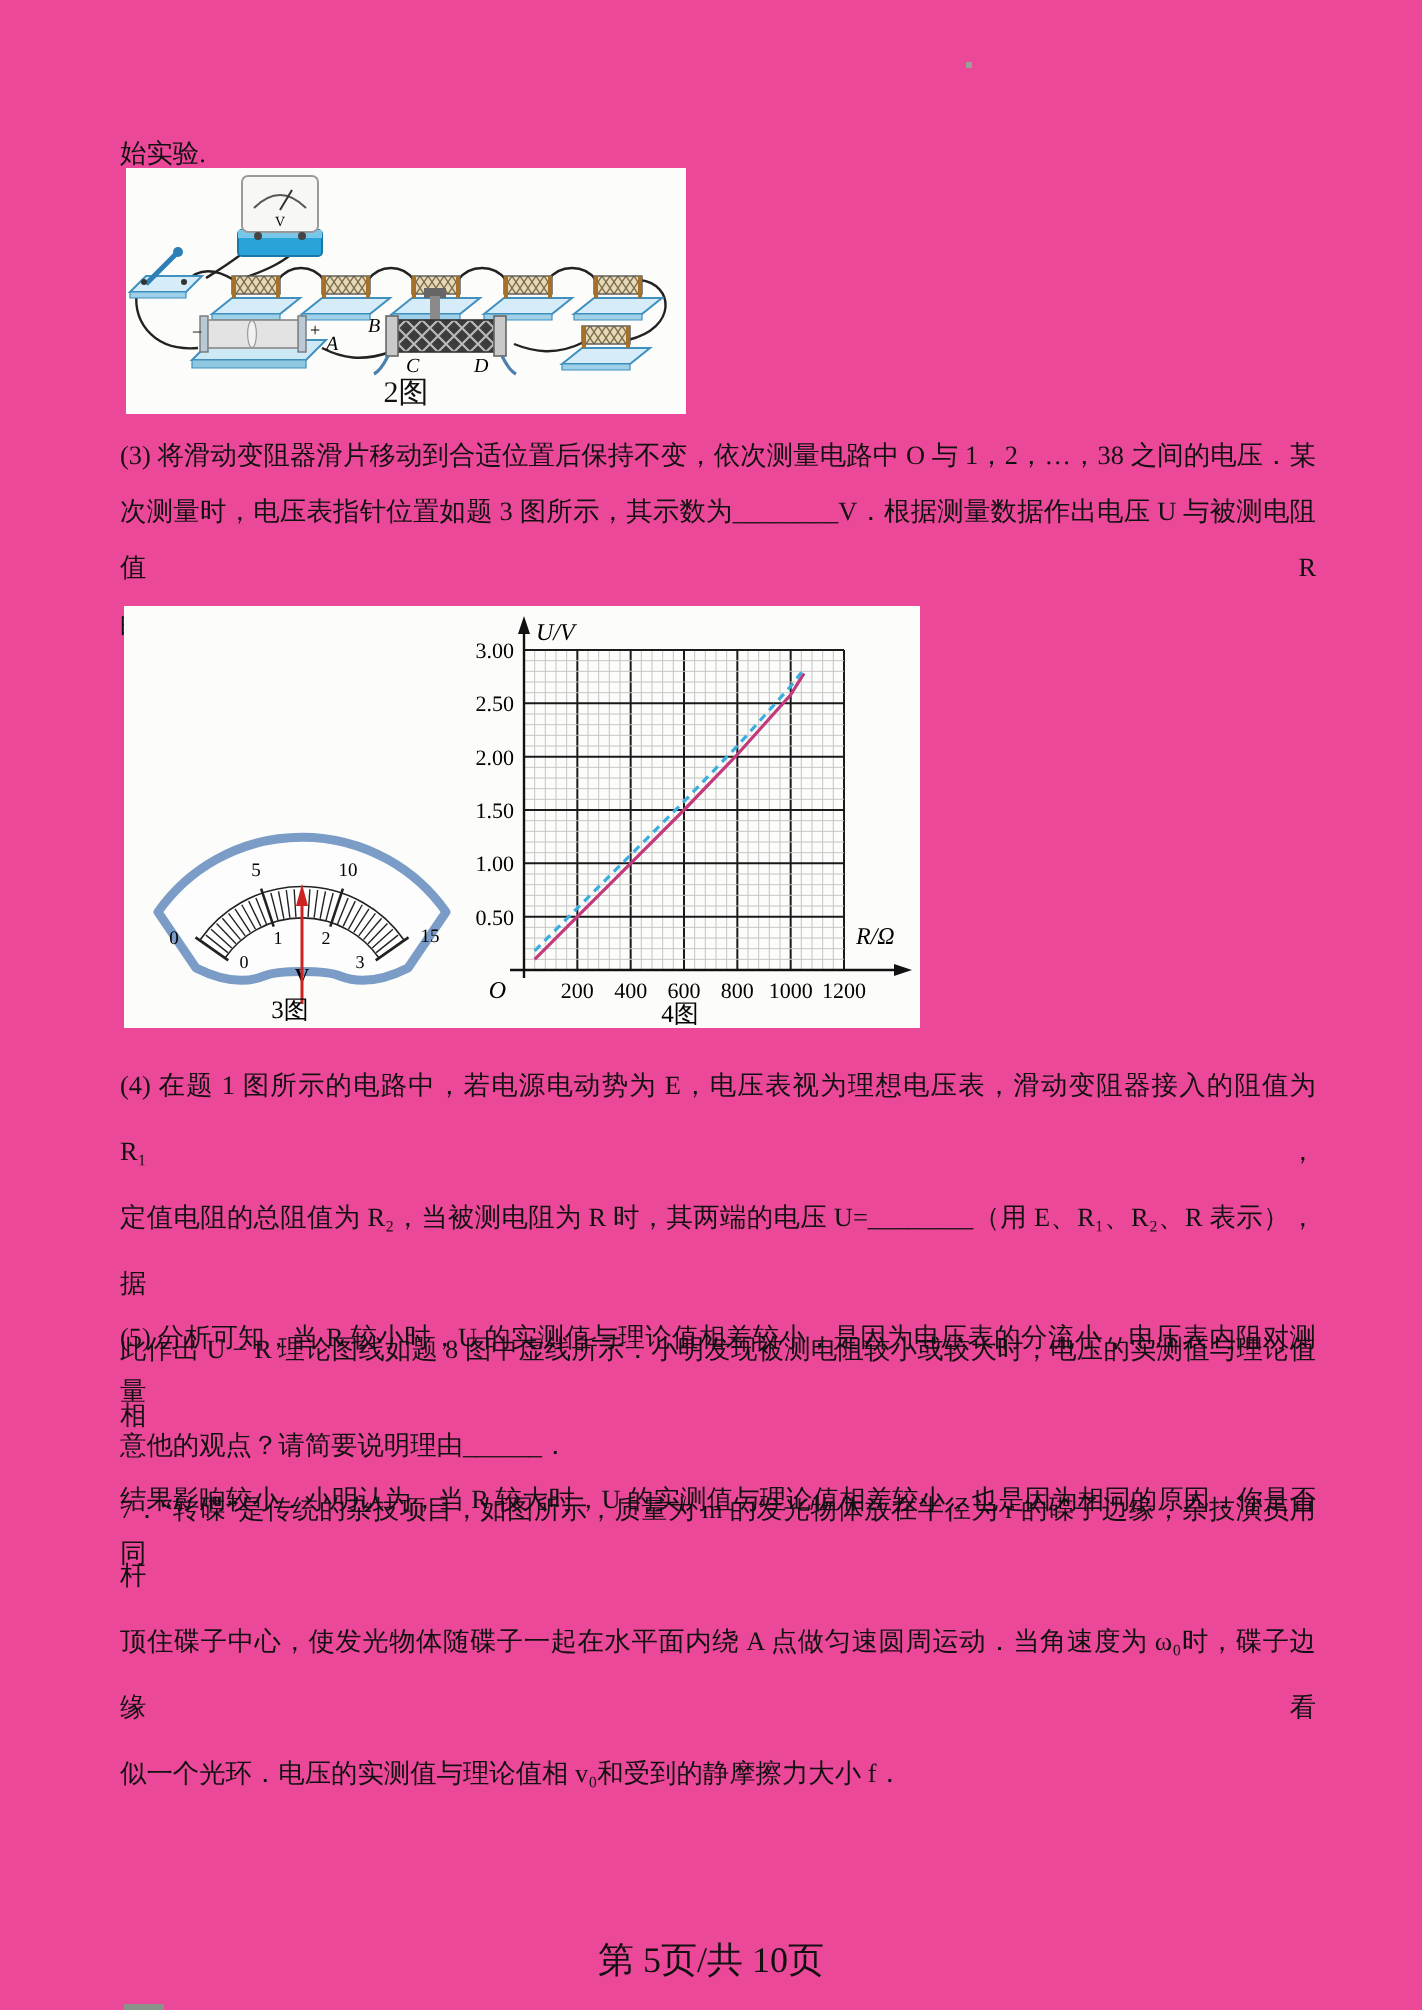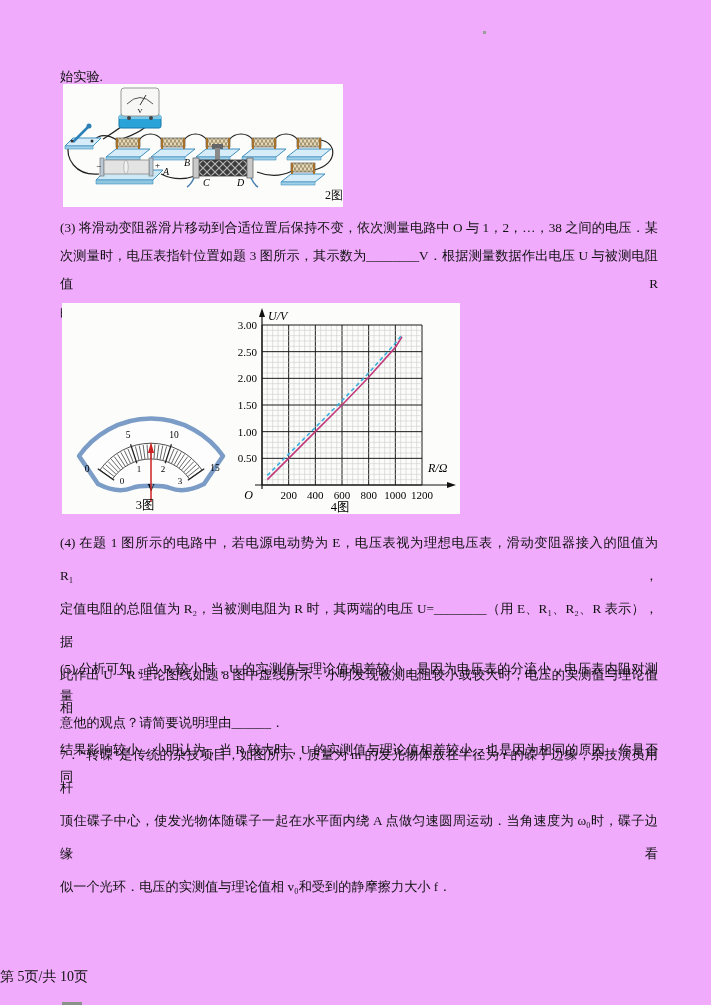--- a/index.html
+++ b/index.html
@@ -1,24 +1,24 @@
 <!DOCTYPE html>
 <html><head>
 <meta charset="utf-8">
 <style>
   html,body{margin:0;padding:0}
-  .page{position:relative;width:711px;height:1005px;background:#f0abfc;
+  .page{position:relative;width:711px;height:1005px;background:#ec4899;
         font-family:"Liberation Serif","DejaVu Serif",serif;color:#111;overflow:hidden}
   .figure{position:absolute;background:#fcfdfa}
   .para{position:absolute;left:60px;width:598px;font-size:13.2px}
   .para .ln{text-align:justify;text-align-last:justify}
   .para .ln.last{text-align-last:left}
   .intro{position:absolute;left:60px;top:55px;font-size:13.2px}
-  .fig-caption{position:absolute;left:0;right:0;text-align:right;font-size:12px}
-  .footer{position:absolute;left:0;right:0;top:968px;font-size:14px}
+  .fig-caption{position:absolute;left:0;right:0;text-align:center;font-size:15px}
+  .footer{position:absolute;left:0;right:0;top:968px;text-align:center;font-size:18px}
   .stray-dot{position:absolute;left:483px;top:31px;width:3px;height:3px;background:#9aa096}
   .page-edge-sliver{position:absolute;left:62px;top:1002px;width:20px;height:3px;background:#8a938a}
   svg text{font-family:"Liberation Serif","DejaVu Serif",serif}
   .tick{font-size:11px}
   .axis-label{font-size:12px;font-style:italic}
   .svg-caption{font-size:12.5px}
 </style>
 </head>
 <body>
 

